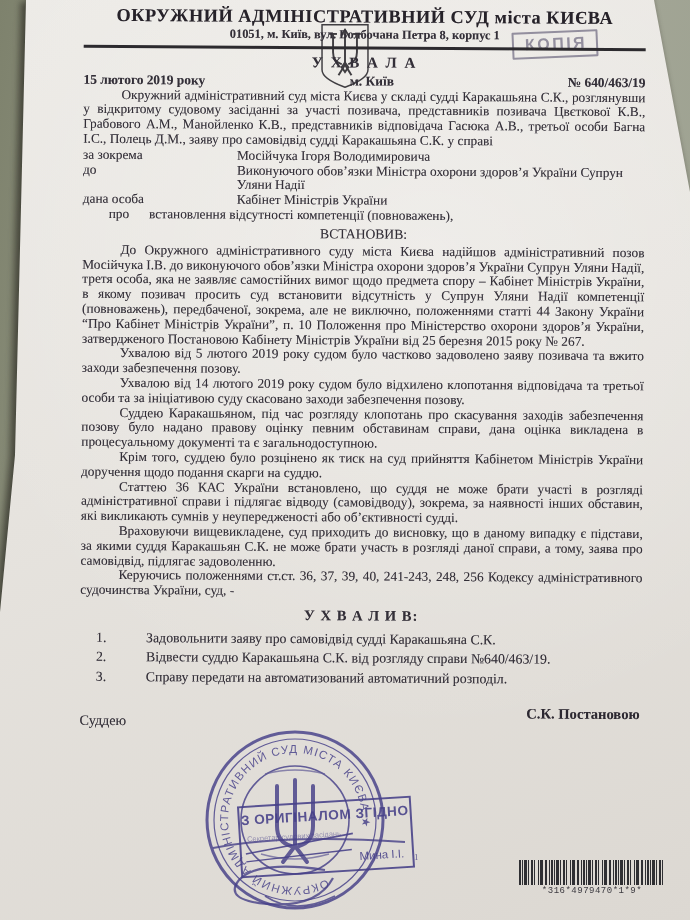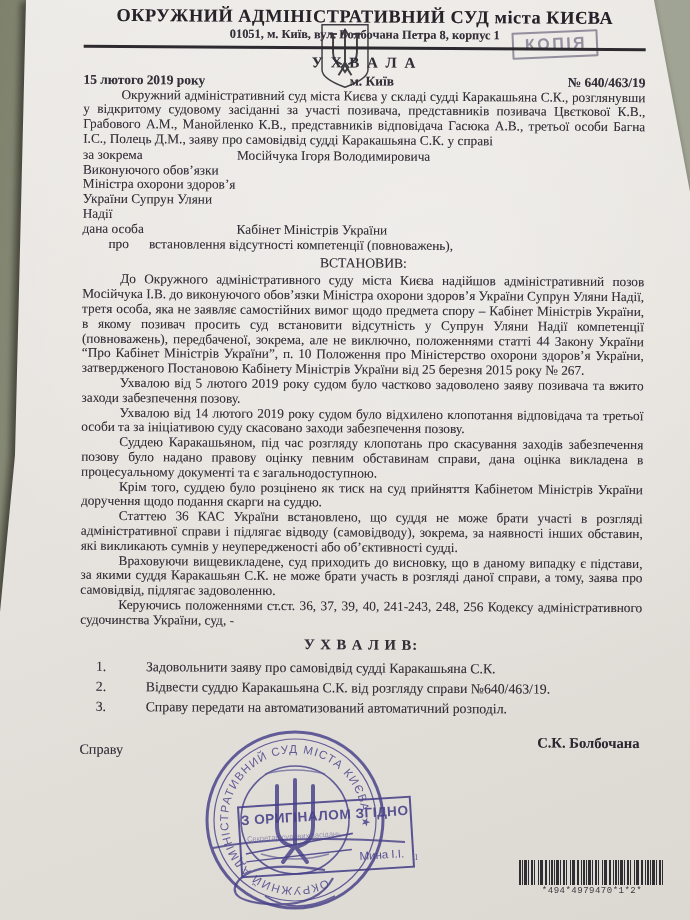--- a/index.html
+++ b/index.html
@@ -111,20 +111,21 @@
         </div>
 
         <div class="para">Окружний адміністративний суд міста Києва у складі судді Каракашьяна С.К., розглянувши у відкритому судовому засіданні за участі позивача, представників позивача Цвєткової К.В., Грабового А.М., Манойленко К.В., представників відповідача Гасюка А.В., третьої особи   Багна І.С.,   Полець Д.М., заяву про самовідвід судді Каракашьяна С.К. у справі</div>
 
         <div class="parties">
           <div class="party-row">
             <span>за зокрема</span>
             <span class="val">Мосійчука Ігоря Володимировича</span>
           </div>
           <div class="party-row">
+            <span>до</span>
             <span class="val">Виконуючого обов’язки Міністра охорони здоров’я  України Супрун Уляни Надії</span>
           </div>
           <div class="party-row">
             <span>дана особа</span>
             <span class="val">Кабінет Міністрів України</span>
           </div>
           <div class="party-about">
             <span class="lbl">про</span><span>встановлення відсутності компетенції (повноважень),</span>
           </div>
         </div>
@@ -149,22 +150,22 @@
         <div class="resolution">
           <span>2.</span>
           <span>Відвести суддю Каракашьяна С.К. від розгляду справи №640/463/19.</span>
         </div>
         <div class="resolution">
           <span>3.</span>
           <span>Справу передати на автоматизований автоматичний розподіл.</span>
         </div>
 
         <div class="signature-row">
-          <span>Справу</span>
-          <span class="judge-name">С.К. Болбочана</span>
+          <span>Суддею</span>
+          <span class="judge-name">С.К. Постановою</span>
         </div>
       </div>
 
       <div class="stamp-layer">
 
         <svg class="seal" viewBox="0 0 184 184">
           <circle cx="92" cy="92" r="88" class="ink" stroke-width="3"></circle>
           <circle cx="92" cy="92" r="81" class="ink" stroke-width="1.2"></circle>
           <circle cx="92" cy="92" r="54" class="ink" stroke-width="1.6"></circle>
           <defs>
@@ -247,18 +248,18 @@
             <span style="width:3px;margin-right:2px"></span>
             <span style="width:2px;margin-right:2px"></span>
             <span style="width:1px;margin-right:1px"></span>
             <span style="width:2px;margin-right:1px"></span>
             <span style="width:1px;margin-right:1px"></span>
             <span style="width:3px;margin-right:1px"></span>
             <span style="width:1px;margin-right:2px"></span>
             <span style="width:2px;margin-right:1px"></span>
             <span style="width:1px;margin-right:3px"></span>
           </div>
-        <div class="barcode-text">*494*4979470*1*2*</div>
+        <div class="barcode-text">*316*4979470*1*9*</div>
       </div>
 
     </div>
   </div>
 </div>
 
 </body></html>

